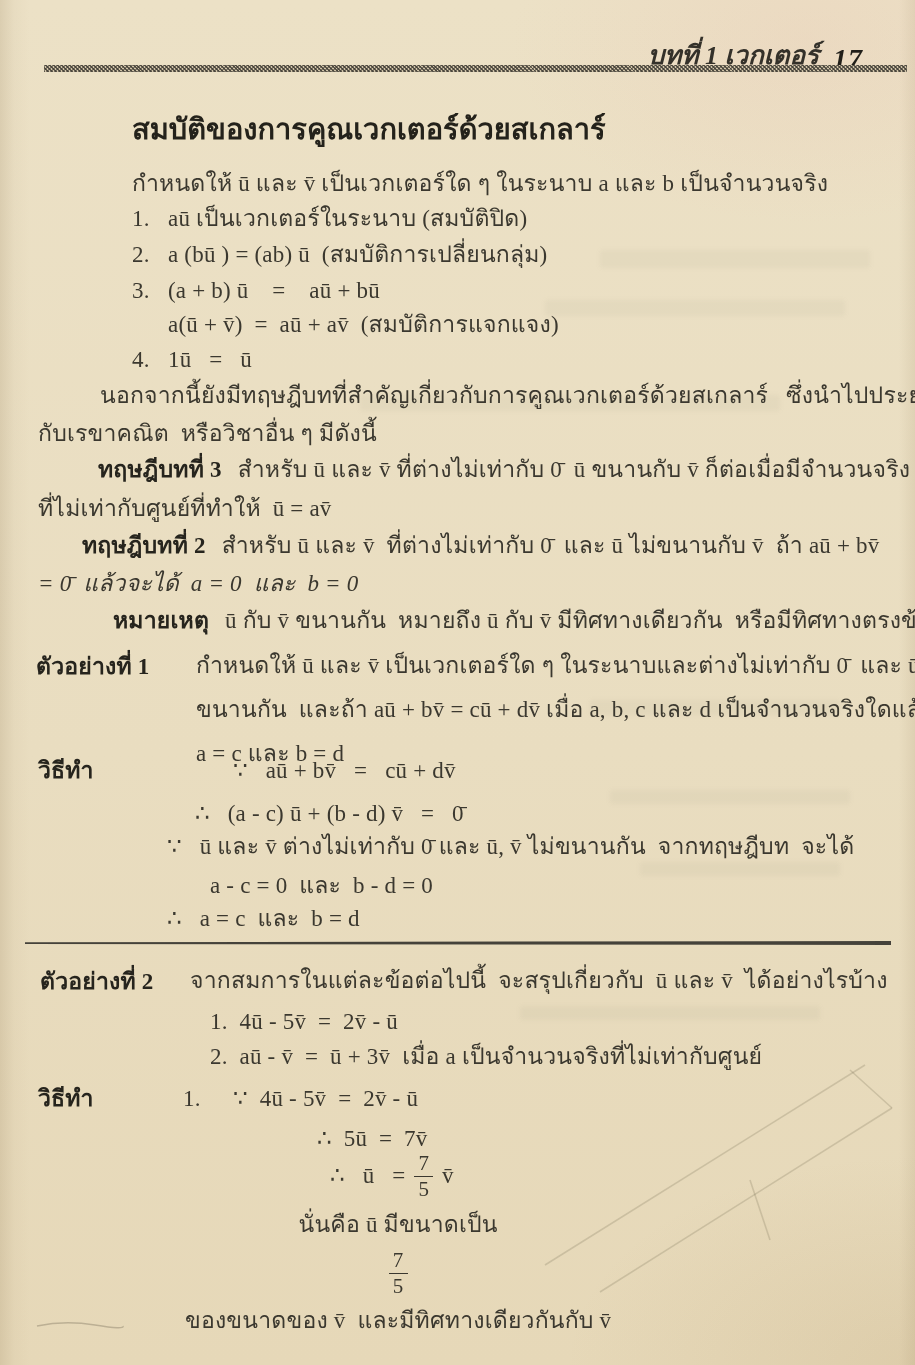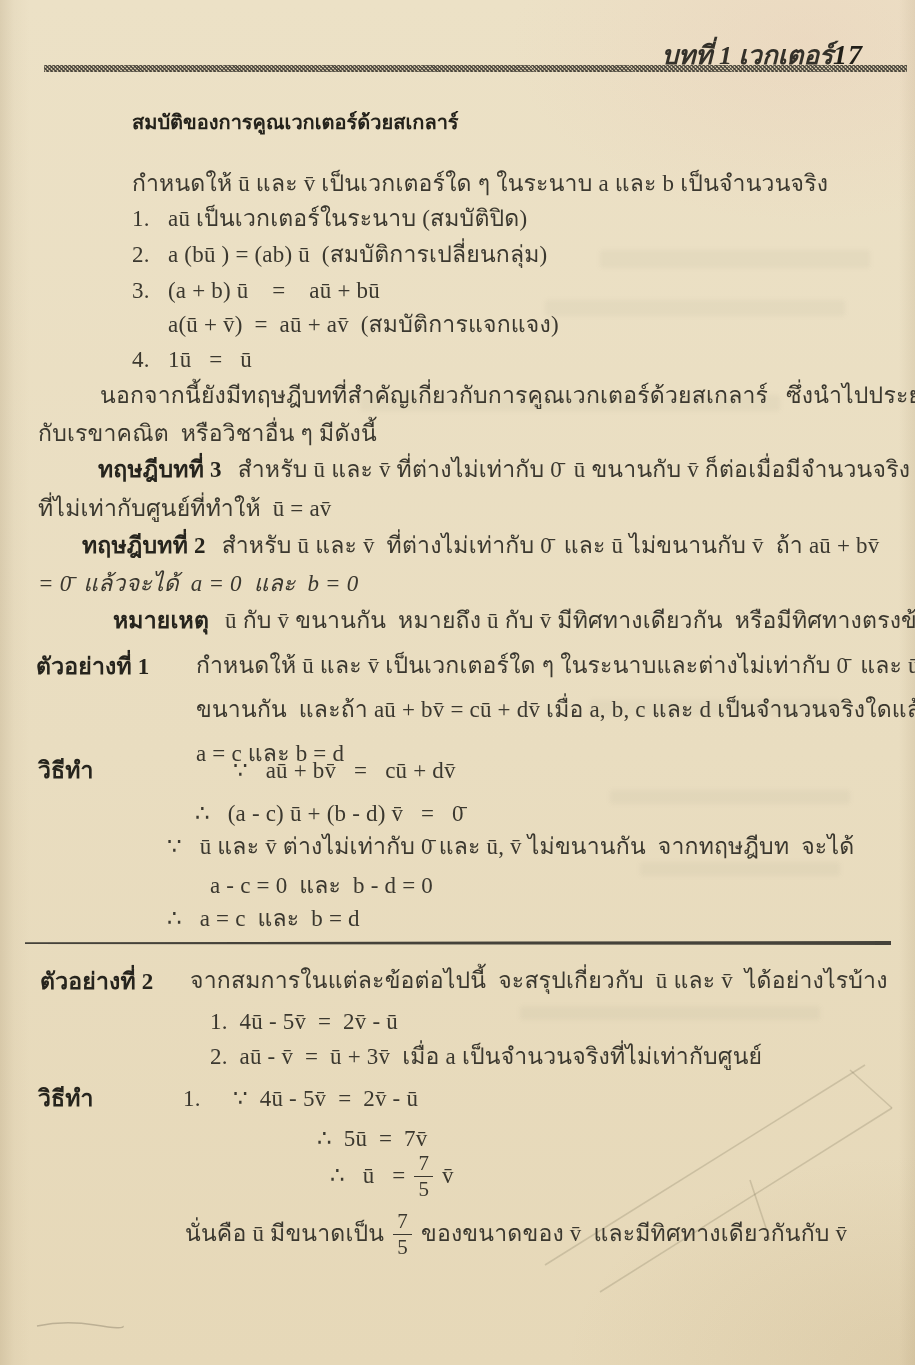--- a/index.html
+++ b/index.html
@@ -10,29 +10,29 @@
       radial-gradient(ellipse 420px 260px at 88% 3%, rgba(232,190,175,0.22), transparent 70%),
       radial-gradient(ellipse 500px 300px at 100% 100%, rgba(170,140,90,0.15), transparent 70%),
       linear-gradient(90deg, rgba(150,128,92,0.20) 0px, rgba(150,128,92,0.05) 14px, rgba(150,128,92,0) 30px),
       linear-gradient(-90deg, rgba(150,128,92,0.14) 0px, rgba(150,128,92,0) 16px),
       linear-gradient(180deg, #ece1c6 0%, #e9ddc0 55%, #e6d8b8 100%);
   }
   .t{position:absolute;white-space:pre;font-size:23px;line-height:30px;color:#3b382f;letter-spacing:.2px;}
   .bold{font-weight:bold;color:#26241d;}
   .lbl{font-weight:bold;color:#26241d;margin-right:16px;}
   .no{display:inline-block;width:36px;}
-  .running-head{position:absolute;top:34px;right:52px;display:flex;align-items:center;
+  .running-head{position:absolute;top:34px;right:52px;display:flex;align-items:flex-end;gap:14px;
     font-style:italic;font-weight:bold;font-size:26px;color:#34312a;}
   .running-head .pgno{font-size:28px;color:#211f19;letter-spacing:1px;}
   .rule-band{position:absolute;left:44px;right:8px;top:65px;height:7px;background-color:#c0b296;
     background-image:
       repeating-linear-gradient(45deg, rgba(72,68,59,.85) 0 1.4px, rgba(228,216,188,.25) 1.4px 2.8px),
       repeating-linear-gradient(-45deg, rgba(72,68,59,.85) 0 1.4px, rgba(228,216,188,.25) 1.4px 2.8px);
   }
-  .sec-title{position:absolute;left:132px;top:106px;margin:0;font-size:20px;font-weight:bold;color:#24221b;white-space:pre;}
+  .sec-title{position:absolute;left:132px;top:106px;margin:0;font-size:29px;font-weight:bold;color:#24221b;white-space:pre;}
   .divider{position:absolute;left:25px;top:941px;width:866px;height:4px;background:#45423a;
     clip-path:polygon(0 30%,100% 0,100% 100%,0 74%);}
   .frac-line{display:flex;align-items:center;gap:9px;}
   .frac{display:inline-flex;flex-direction:column;align-items:center;line-height:1.05;font-size:21px;color:#3b382f;}
   .frac .num{padding:0 4px 2px;border-bottom:1.6px solid #3b382f;}
   .frac .den{padding-top:1px;}
   .ghost{position:absolute;background:rgba(138,148,118,0.07);filter:blur(2px);border-radius:3px;pointer-events:none;}
   .bleed-svg{position:absolute;pointer-events:none;}
 </style>
 </head>
@@ -106,19 +106,19 @@
 
   <div class="t bold" style="left:38px;top:1084px;">วิธีทำ</div>
   <div class="t" style="left:183px;top:1084px;">1.</div>
   <div class="t" style="left:233px;top:1084px;">∵  4ū - 5v̄  =  2v̄ - ū</div>
   <div class="t" style="left:317px;top:1124px;">∴  5ū  =  7v̄</div>
   <div class="t frac-line" style="left:330px;top:1152px;">
     <span>∴   ū   =</span>
     <span class="frac"><span class="num">7</span><span class="den">5</span></span>
     <span>v̄</span>
   </div>
-  <div class="t frac-line" style="left:185px;top:1210px;">
+  <div class="t frac-line" style="left:185px;top:1210px;flex-direction:column;">
     <span>นั่นคือ ū มีขนาดเป็น</span>
     <span class="frac"><span class="num">7</span><span class="den">5</span></span>
     <span>ของขนาดของ v̄  และมีทิศทางเดียวกันกับ v̄</span>
   </div>
 
 </div>
 
 </body></html>

